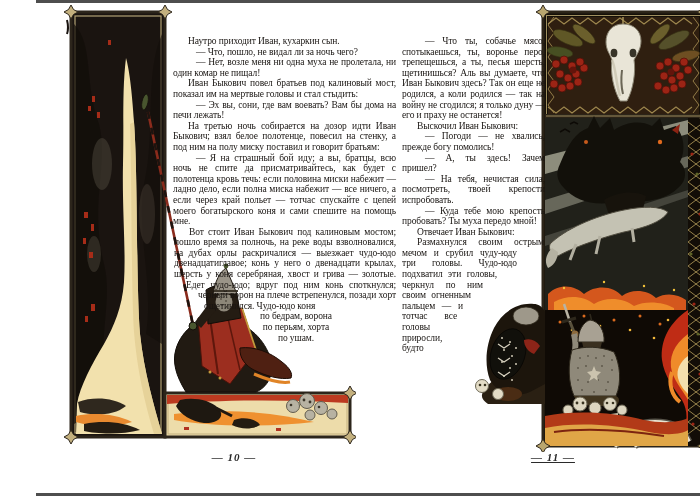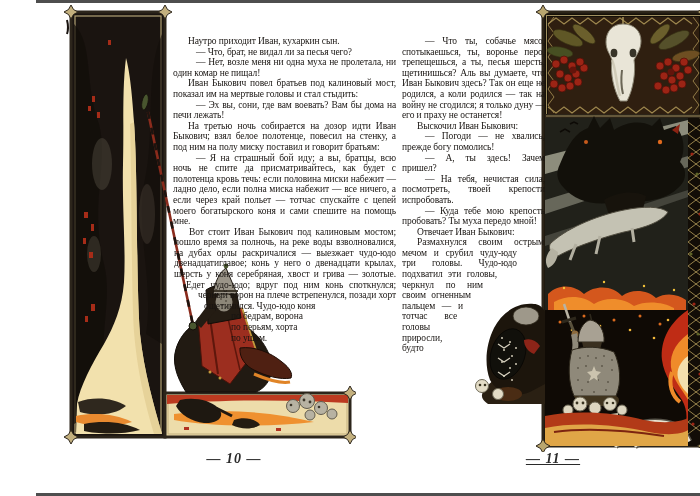--- a/index.html
+++ b/index.html
@@ -13,22 +13,22 @@
   .art-left{left:28px;top:4px;width:292px;height:446px;}
   .art-right{left:428px;top:4px;width:252px;height:448px;}
   .text-col{position:absolute;font-size:9.5px;line-height:10.6px;color:#191512;
             text-align:justify;letter-spacing:-0.1px;}
   .left-col{left:137px;top:36px;width:223px;}
   .right-col{left:366px;top:36px;width:143px;}
   .para{margin:0;text-indent:15px;}
   .dlg{text-indent:23px;}
   .sp{float:left;clear:left;}
   .spr{float:right;clear:right;}
-  .tail{margin-left:58px;width:130px;}
-  .pagenum{position:absolute;top:451px;font-size:14px;font-style:italic;font-weight:bold;
+  .tail{margin-left:58px;width:130px;text-align:center;}
+  .pagenum{position:absolute;top:451px;font-size:11px;font-style:italic;font-weight:bold;
            color:#2a2a2a;text-align:center;letter-spacing:1px;}
   .pn-left{left:35px;width:326px;}
   .pn-right{left:366px;width:302px;text-decoration:underline;}
 </style>
 </head>
 <body>
 
 <div class="spread">
   <div class="edge top"></div>
   <div class="edge bottom"></div>
@@ -128,21 +128,21 @@
       <path transform="translate(101,8)" d="M0,-7 L2.5,-2.5 L7,0 L2.5,2.5 L0,7 L-2.5,2.5 L-7,0 L-2.5,-2.5 Z"></path>
       <path transform="translate(7,433)" d="M0,-7 L2.5,-2.5 L7,0 L2.5,2.5 L0,7 L-2.5,2.5 L-7,0 L-2.5,-2.5 Z"></path>
       <path transform="translate(286,389)" d="M0,-7 L2.5,-2.5 L7,0 L2.5,2.5 L0,7 L-2.5,2.5 L-7,0 L-2.5,-2.5 Z"></path>
       <path transform="translate(286,433)" d="M0,-7 L2.5,-2.5 L7,0 L2.5,2.5 L0,7 L-2.5,2.5 L-7,0 L-2.5,-2.5 Z"></path>
       <path d="M3,16 q2,8 0,14" stroke="#1a1410" stroke-width="2" fill="none"></path>
     </g>
   </svg>
 
   <div class="text-col left-col">
     <p class="para">Наутро приходит Иван, кухаркин сын.</p>
-    <p class="para dlg">— Что, брат, не видал ли за песья чего?</p>
+    <p class="para dlg">— Что, пошло, не видал ли за ночь чего?</p>
     <p class="para dlg">— Нет, возле меня ни одна муха не пролетала, ни один комар не пищал!</p>
     <p class="para">Иван Быкович повел братьев под калиновый мост, показал им на мертвые головы и стал стыдить:</p>
     <p class="para dlg">— Эх вы, сони, где вам воевать? Вам бы дома на печи лежать!</p>
     <p class="para">На третью ночь собирается на дозор идти Иван Быкович; взял белое полотенце, повесил на стенку, а под ним на полу миску поставил и говорит братьям:</p>
     <p class="para dlg">— Я на страшный бой иду; а вы, братцы, всю ночь не спите да присматривайтесь, как будет с полотенца кровь течь: если половина миски набежит — ладно дело, если полна миска набежит — все ничего, а если через край польет — тотчас спускайте с цепей моего богатырского коня и сами спешите на помощь мне.</p>
     <div class="sp" style="width:1px;height:55px"></div>
     <div class="sp" style="width:13px;height:11px"></div>
     <div class="sp" style="width:25px;height:11px"></div>
     <div class="sp" style="width:31px;height:11px"></div>
     <div class="sp" style="width:33px;height:22px"></div>

